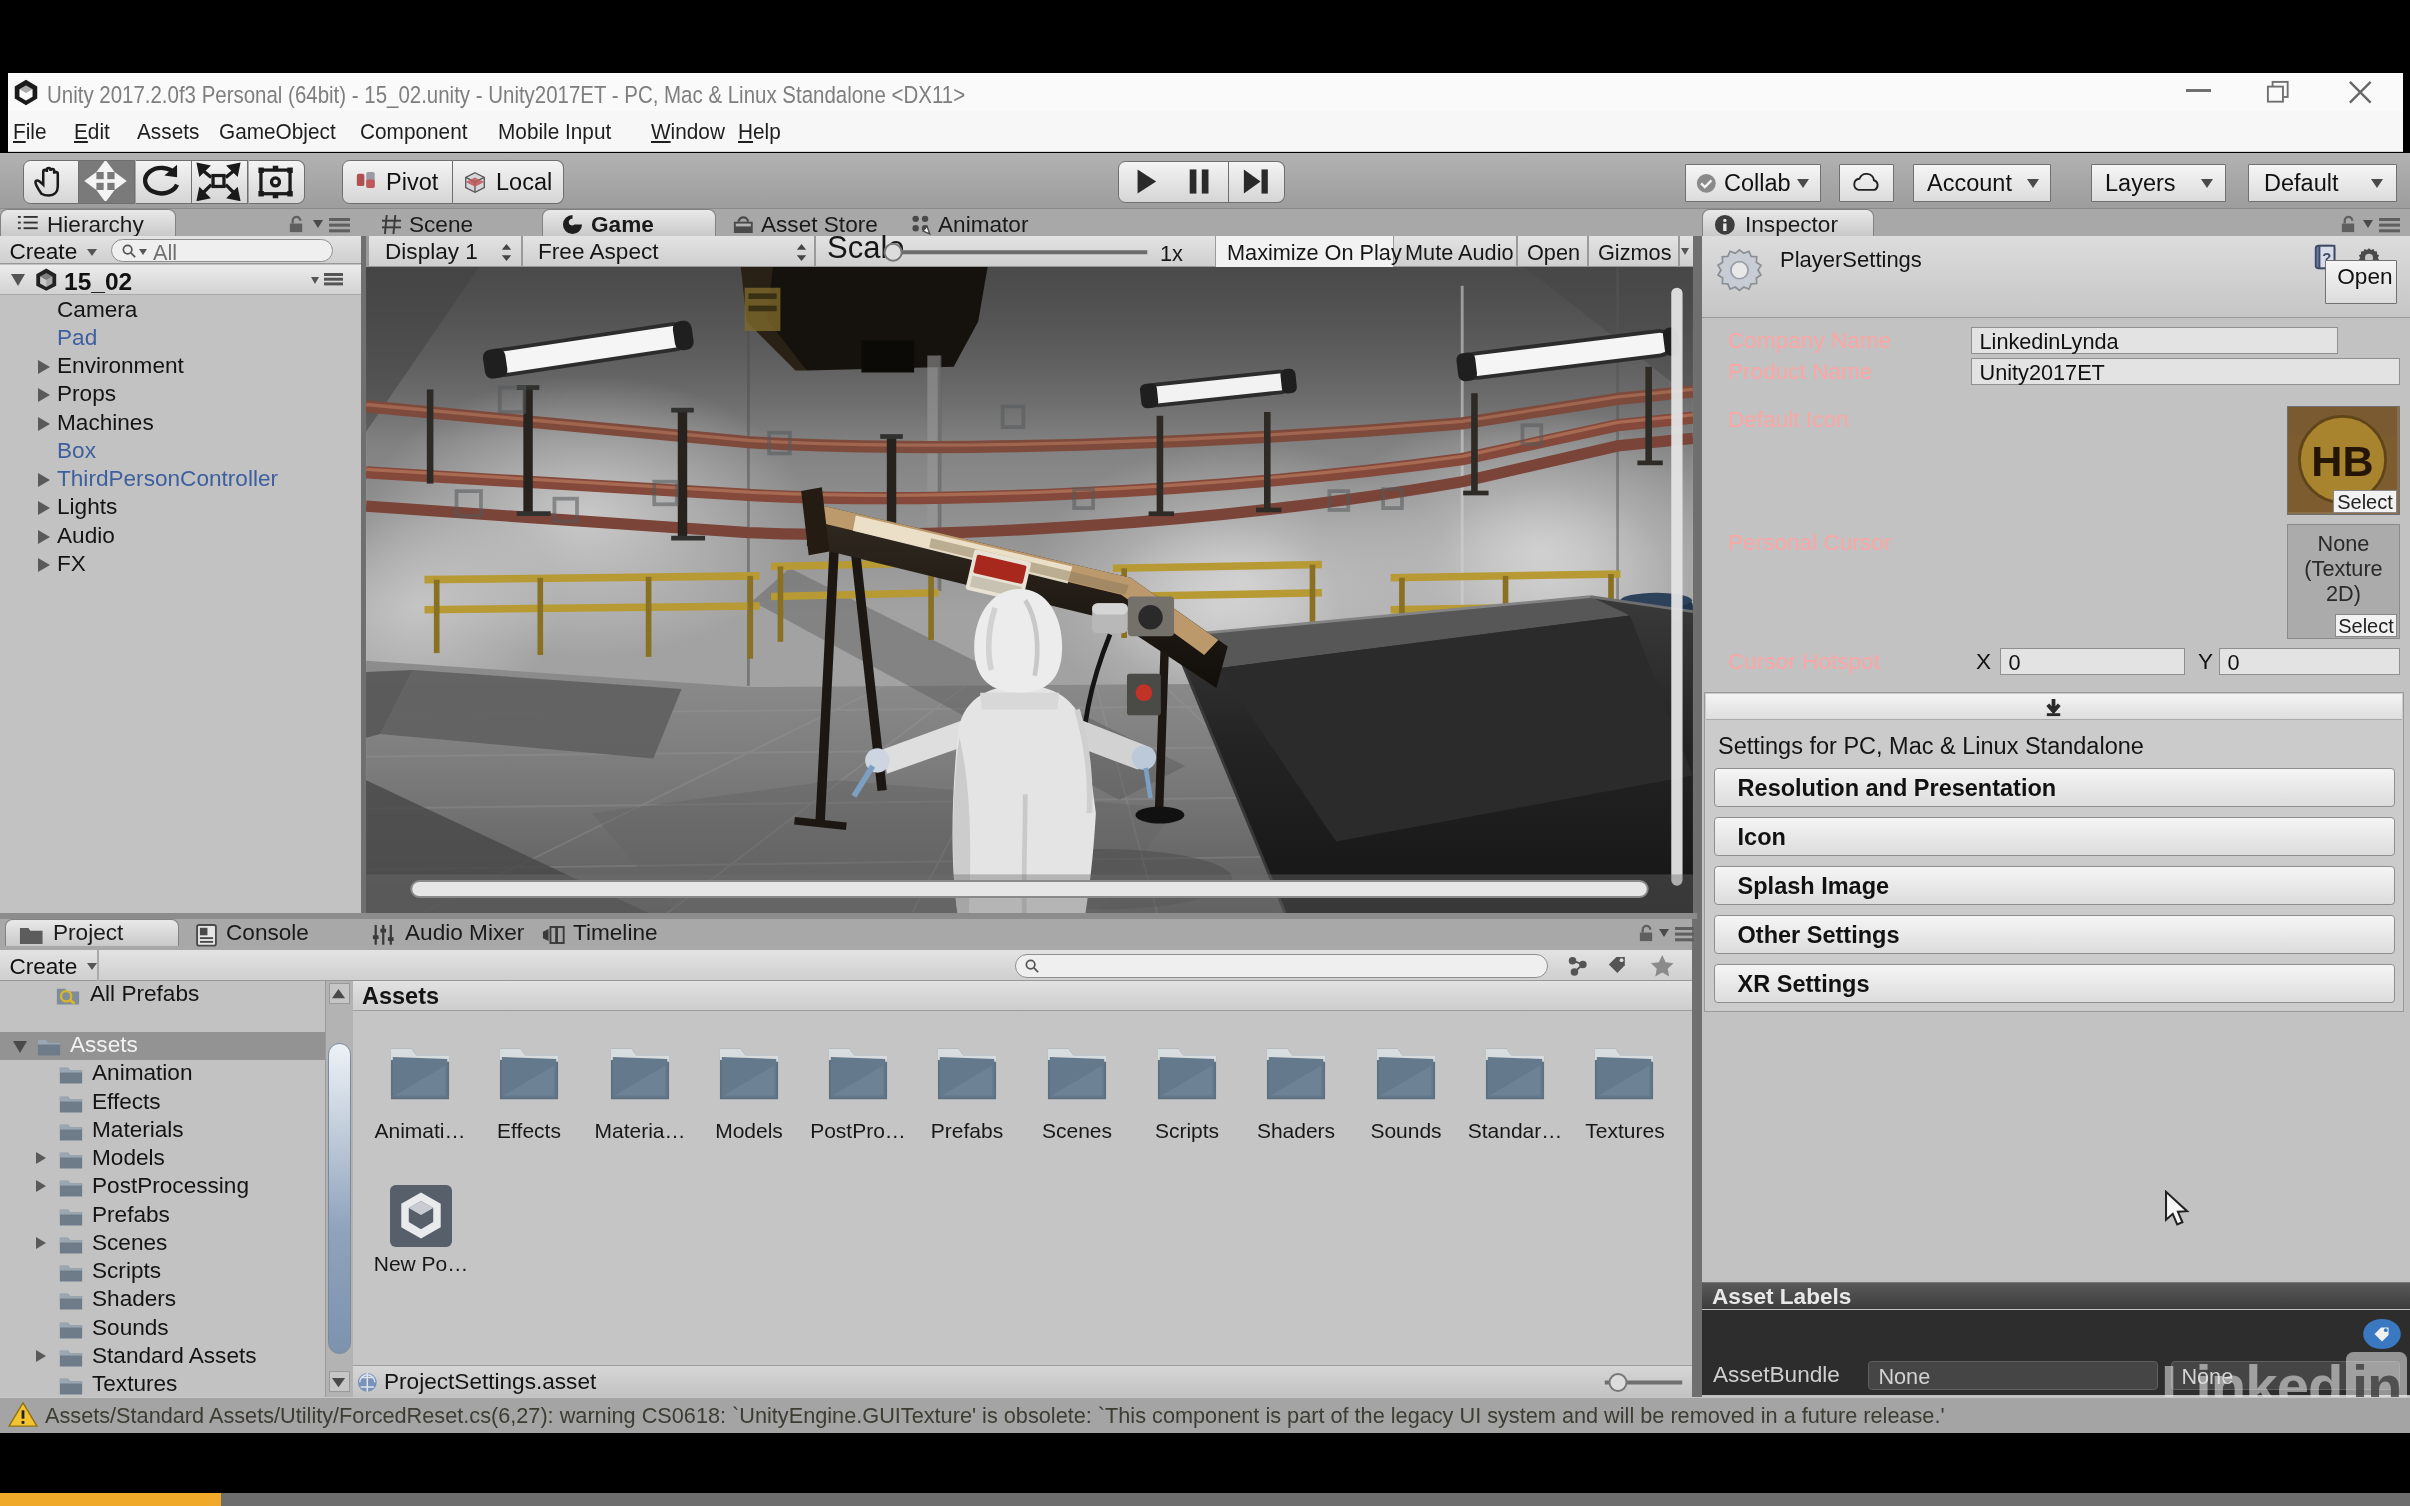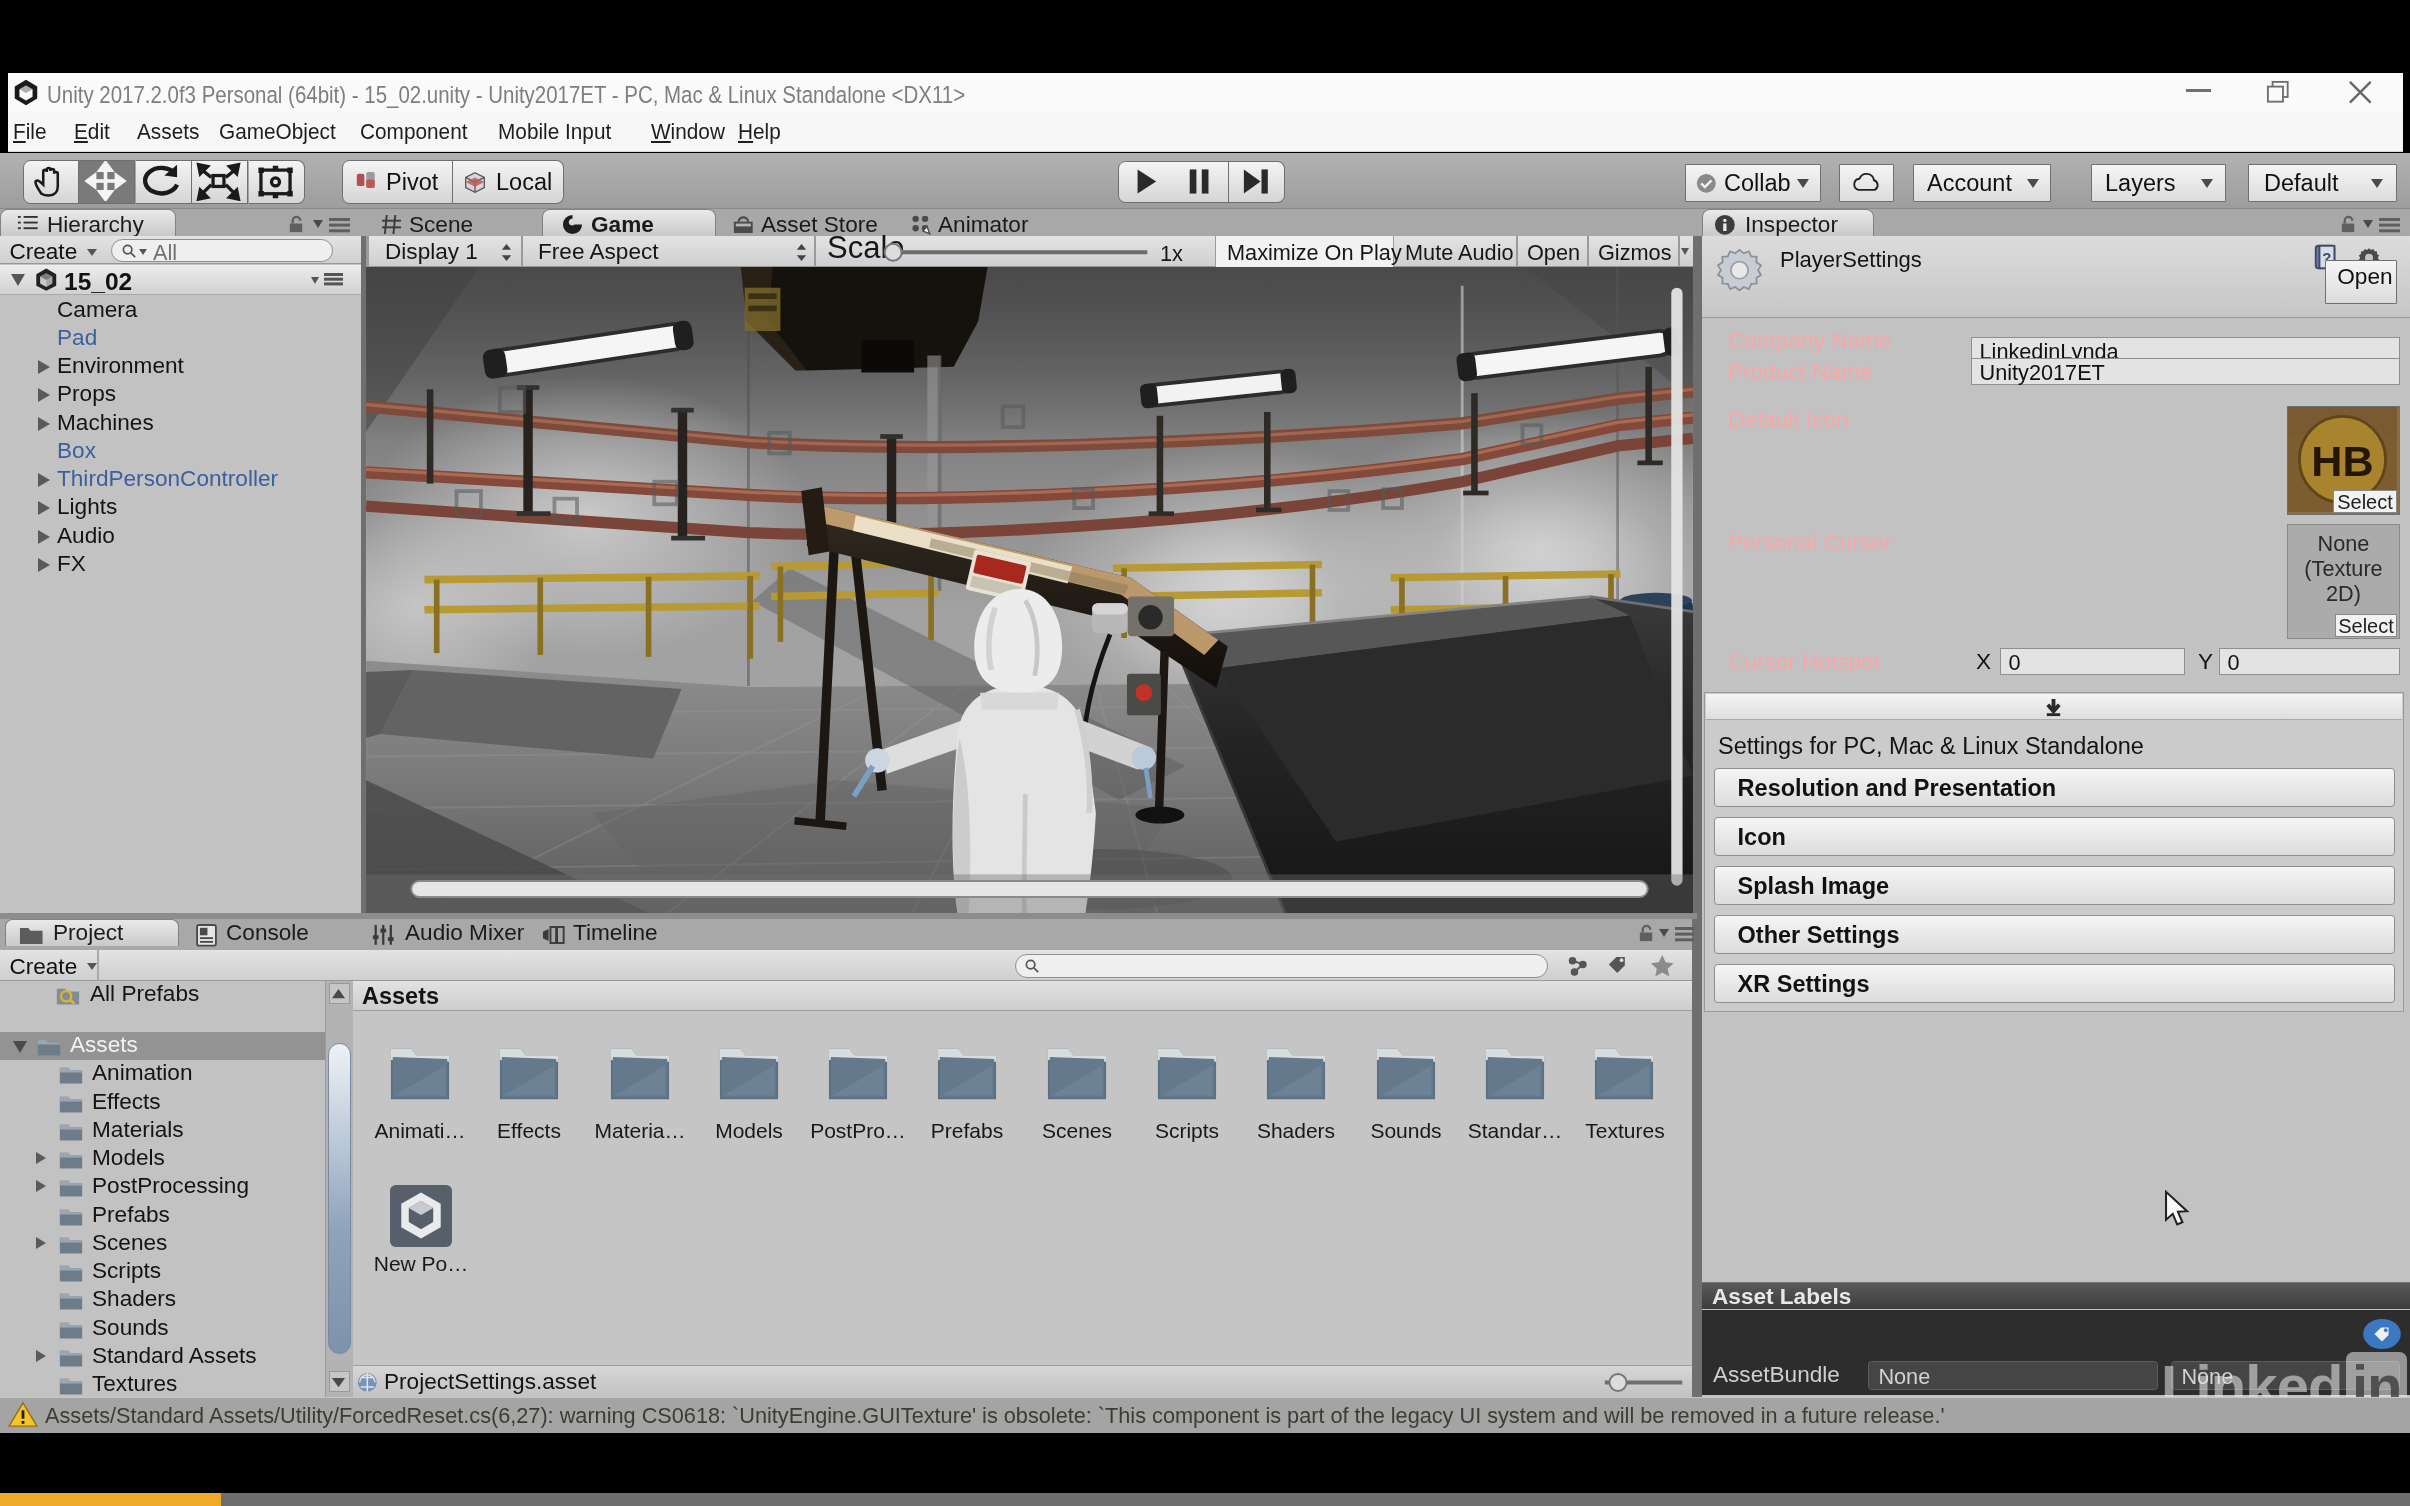--- a/index.html
+++ b/index.html
@@ -583,21 +583,21 @@
       </svg>
     <svg class="abs" style="left:2356px;top:245px" width="26" height="26" viewBox="0 0 32 32">
         <path d="M16 4 L18.5 6 L21.5 4.8 L22.8 7.8 L26 8 L25.8 11.2 L28.5 13 L26.8 15.8 L28.5 18.6 L25.8 20.4 L26 23.6 L22.8 23.8 L21.5 26.8 L18.5 25.6 L16 27.6 L13.5 25.6 L10.5 26.8 L9.2 23.8 L6 23.6 L6.2 20.4 L3.5 18.6 L5.2 15.8 L3.5 13 L6.2 11.2 L6 8 L9.2 7.8 L10.5 4.8 L13.5 6 Z" fill="#4a4a4a"></path>
         <circle cx="16" cy="15.8" r="5" fill="#c6c6c6"></circle>
       </svg>
     <div class="btn" style="left:2325px;top:260px;width:72px;height:44px;">
         <span style="position:absolute;left:11.3px;top:2.8px;font-size:22.6px;">Open</span>
       </div>
 
     <span class="seclabel" style="left:1728px;top:328px;">Company Name</span>
-    <div class="field" style="left:1971px;top:337px;width:429px;height:27px;text-decoration:underline;">
+    <div class="field" style="left:1971px;top:327px;width:367px;height:27px;text-decoration:underline;">
         <span style="position:absolute;left:7.5px;top:0.9px;">LinkedinLynda</span>
       </div>
     <span class="seclabel" style="left:1728px;top:359px;">Product Name</span>
     <div class="field" style="left:1971px;top:358px;width:429px;height:27px;">
         <span style="position:absolute;left:7.5px;top:0.9px;">Unity2017ET</span>
       </div>
     <span class="seclabel" style="left:1728px;top:407px;">Default Icon</span>
 
     <div class="abs" style="left:2287px;top:406px;width:113px;height:109px;background:#8a6f4a;border:1.9px solid #6f6f6f;overflow:hidden;">
       <svg width="109" height="105" viewBox="0 0 116 112">

